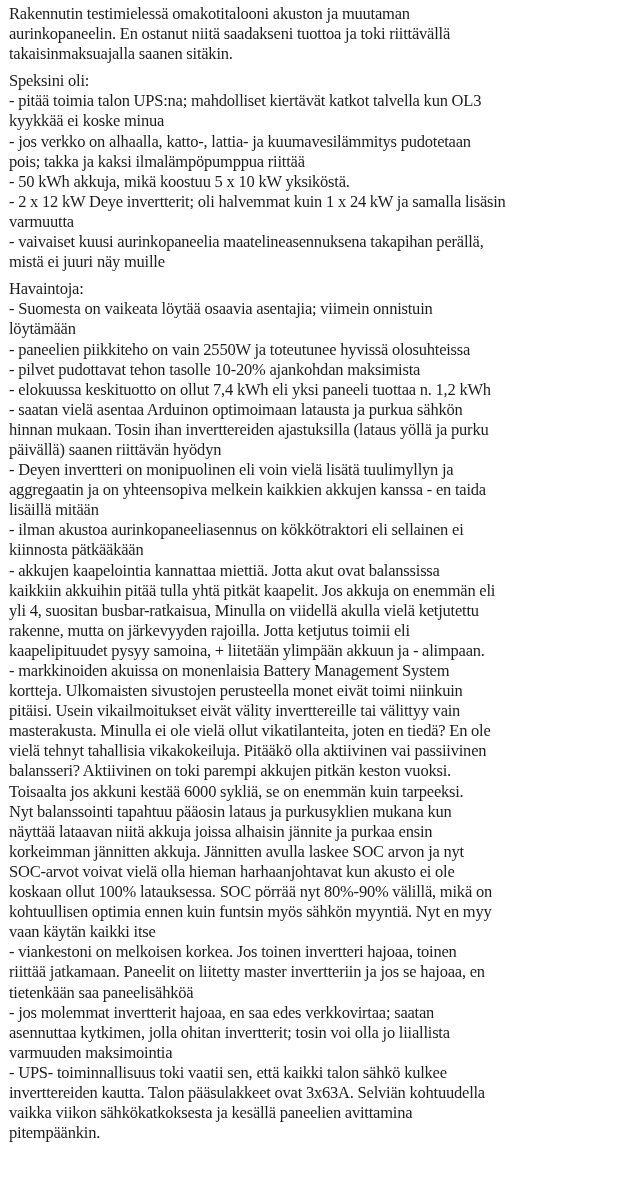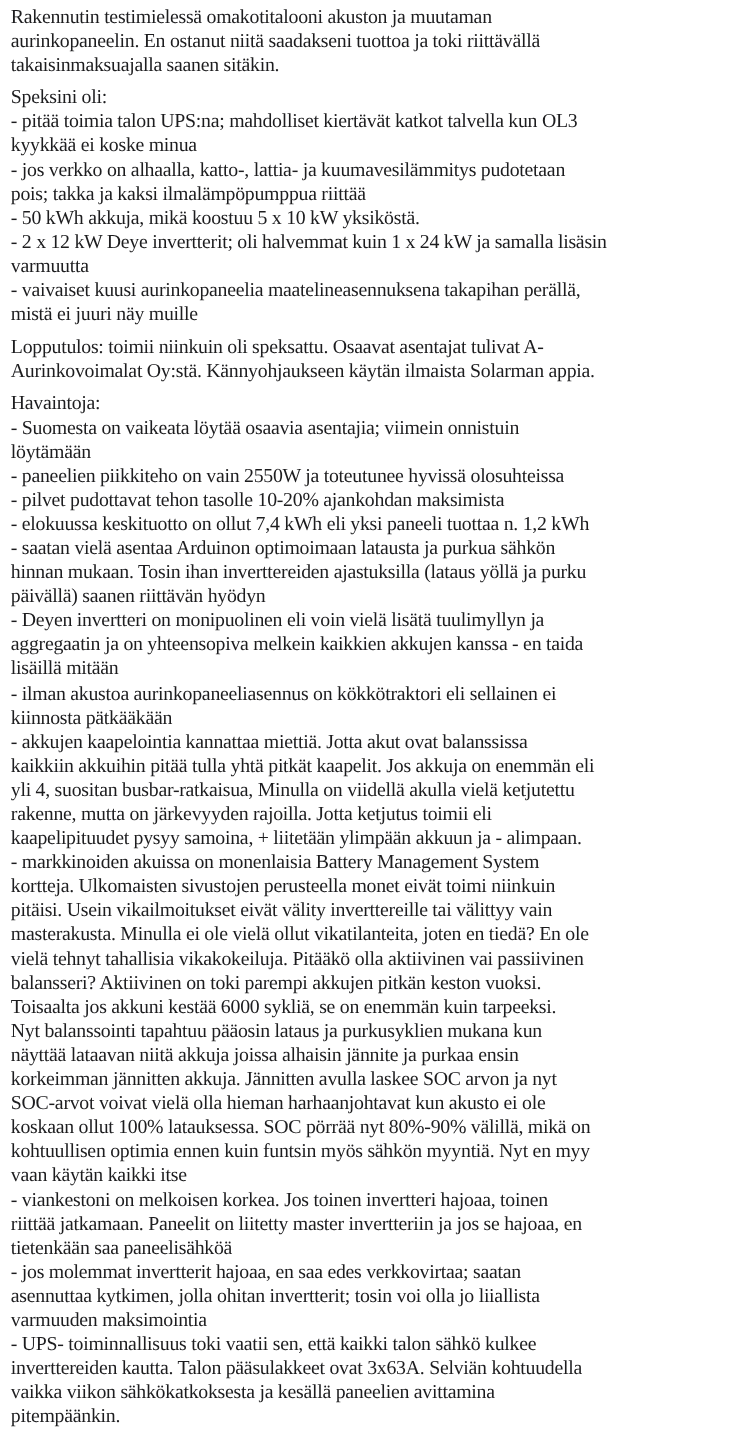--- a/index.html
+++ b/index.html
@@ -37,22 +37,20 @@
   <p class="para">Speksini oli:
 - pitää toimia talon UPS:na; mahdolliset kiertävät katkot talvella kun OL3
 kyykkää ei koske minua
 - jos verkko on alhaalla, katto-, lattia- ja kuumavesilämmitys pudotetaan
 pois; takka ja kaksi ilmalämpöpumppua riittää
 - 50 kWh akkuja, mikä koostuu 5 x 10 kW yksiköstä.
 - 2 x 12 kW Deye invertterit; oli halvemmat kuin 1 x 24 kW ja samalla lisäsin
 varmuutta
 - vaivaiset kuusi aurinkopaneelia maatelineasennuksena takapihan perällä,
 mistä ei juuri näy muille</p>
-  <p class="para">Lopputulos: toimii niinkuin oli speksattu. Osaavat asentajat tulivat A-
-Aurinkovoimalat Oy:stä. Kännyohjaukseen käytän ilmaista Solarman appia.</p>
   <p class="para">Havaintoja:
 - Suomesta on vaikeata löytää osaavia asentajia; viimein onnistuin
 löytämään
 - paneelien piikkiteho on vain 2550W ja toteutunee hyvissä olosuhteissa
 - pilvet pudottavat tehon tasolle 10-20% ajankohdan maksimista
 - elokuussa keskituotto on ollut 7,4 kWh eli yksi paneeli tuottaa n. 1,2 kWh
 - saatan vielä asentaa Arduinon optimoimaan latausta ja purkua sähkön
 hinnan mukaan. Tosin ihan inverttereiden ajastuksilla (lataus yöllä ja purku
 päivällä) saanen riittävän hyödyn
 - Deyen invertteri on monipuolinen eli voin vielä lisätä tuulimyllyn ja

